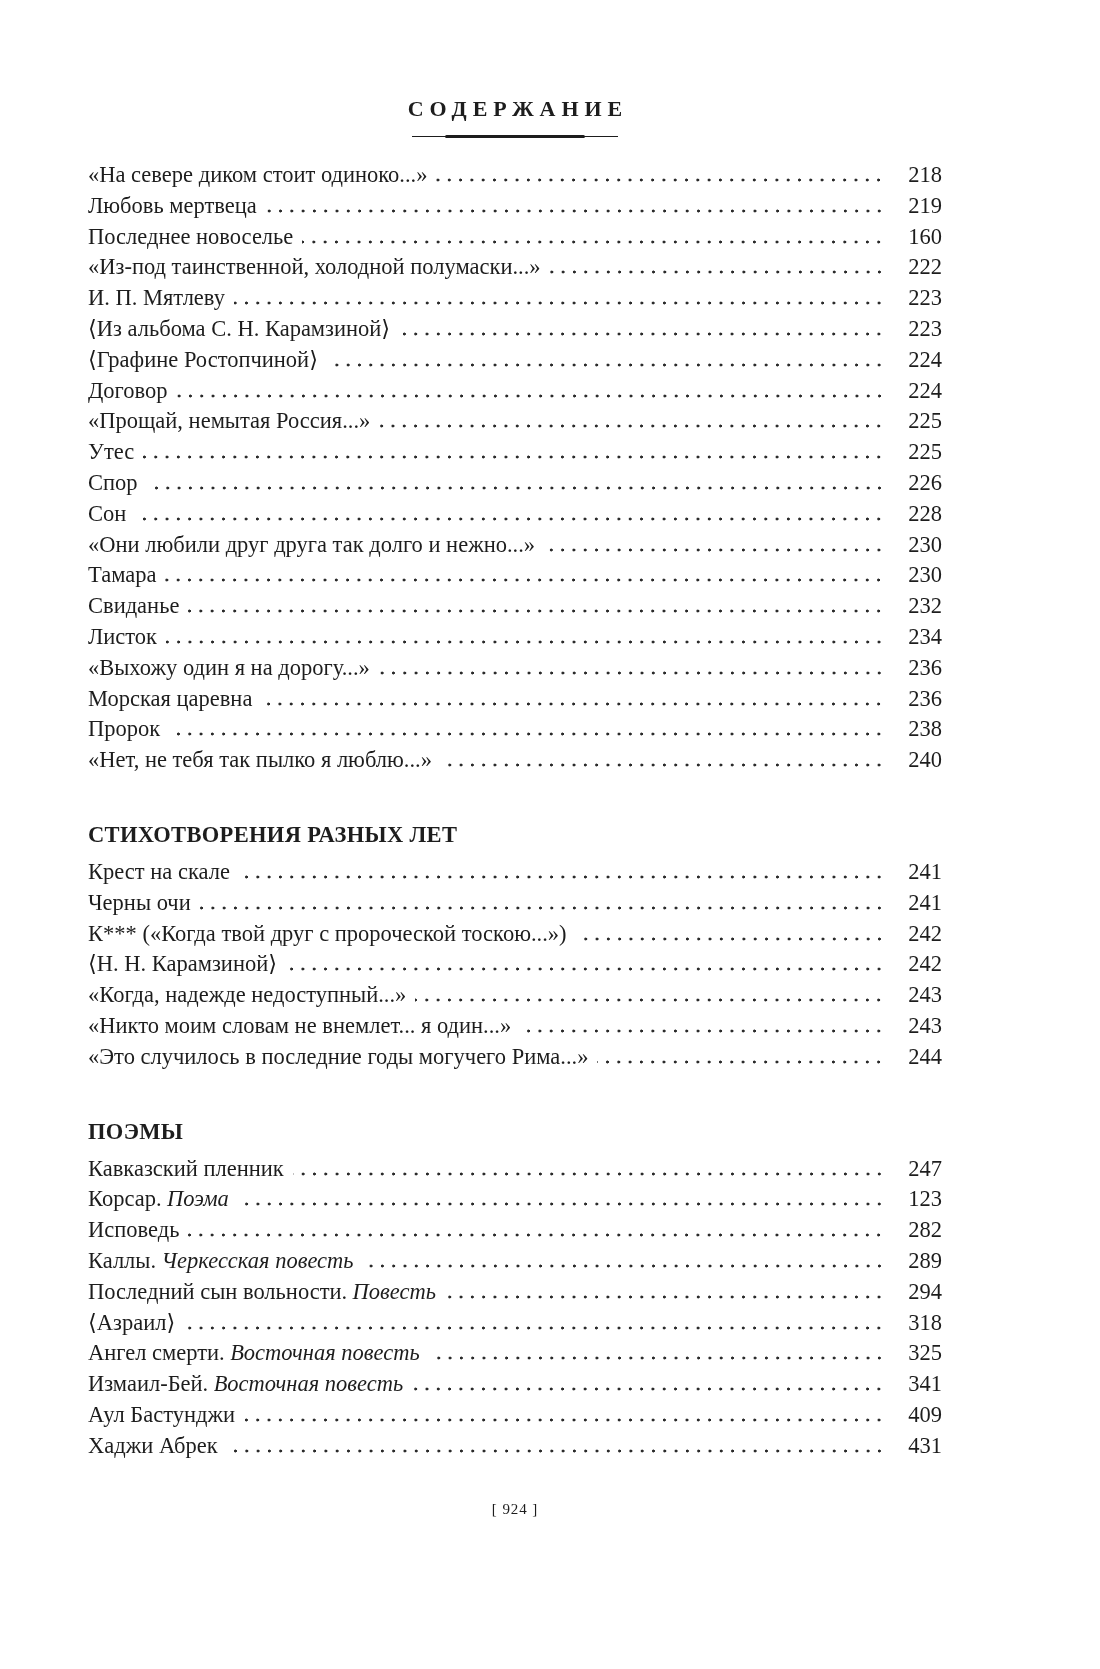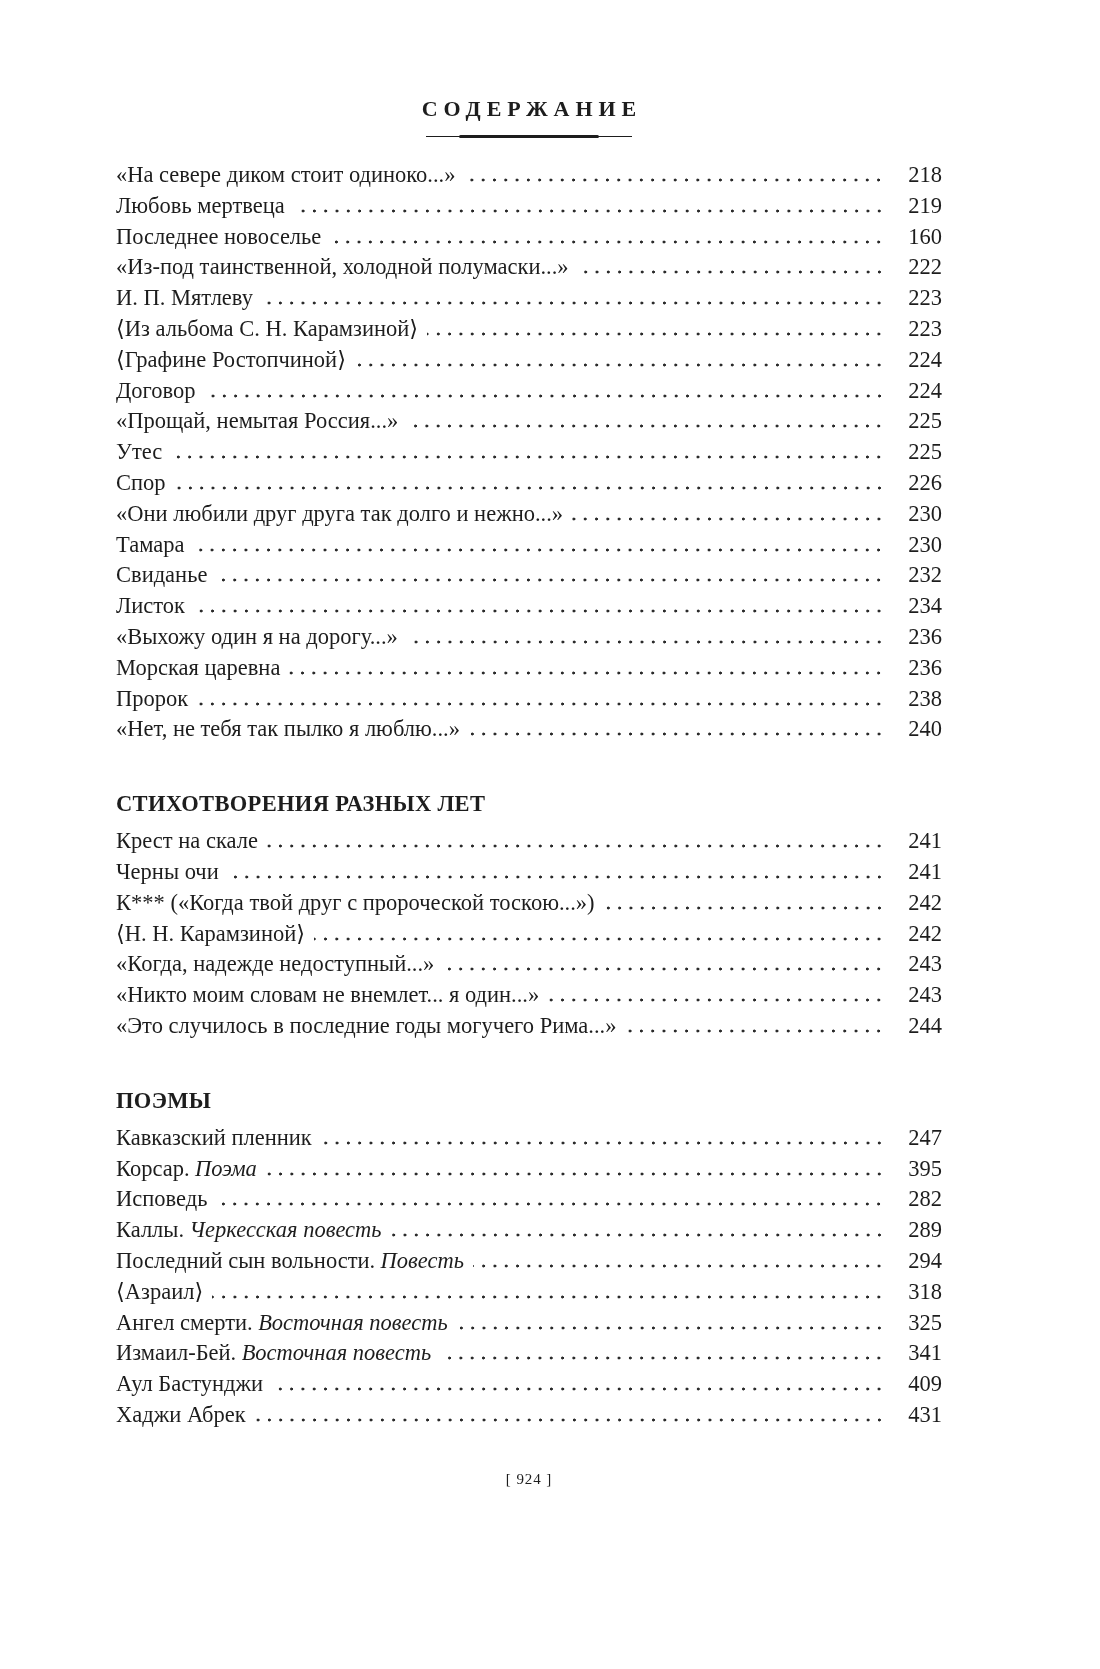--- a/index.html
+++ b/index.html
@@ -11,21 +11,21 @@
     width: 1100px;
     height: 1669px;
     font-family: "Liberation Serif", "DejaVu Serif", serif;
     color: #1d1d1d;
     overflow: hidden;
   }
   .page {
     box-sizing: border-box;
     width: 1100px;
     height: 1669px;
-    padding: 96px 158px 0 116px;
+    padding: 96px 158px 0 88px;
   }
   
   .toc-header { text-align: center; }
   .toc-header h1 {
     margin: 0;
     font-size: 22px;
     font-weight: 700;
     letter-spacing: 0.27em;
     text-indent: 0.27em; 
   }
@@ -159,20 +159,25 @@
           <span class="toc-title"><span>Утес</span></span>
           <span class="toc-dots"></span>
           <span class="toc-page">225</span>
         </div>
         <div class="toc-row">
           <span class="toc-title"><span>Спор</span></span>
           <span class="toc-dots"></span>
           <span class="toc-page">226</span>
         </div>
         <div class="toc-row">
+          <span class="toc-title"><span>Сон</span></span>
+          <span class="toc-dots"></span>
+          <span class="toc-page">228</span>
+        </div>
+        <div class="toc-row">
           <span class="toc-title"><span>«Они любили друг друга так долго и нежно...»</span></span>
           <span class="toc-dots"></span>
           <span class="toc-page">230</span>
         </div>
         <div class="toc-row">
           <span class="toc-title"><span>Тамара</span></span>
           <span class="toc-dots"></span>
           <span class="toc-page">230</span>
         </div>
         <div class="toc-row">
@@ -247,21 +252,21 @@
       <section class="toc-section">
         <h2 class="toc-heading">ПОЭМЫ</h2>
         <div class="toc-row">
           <span class="toc-title"><span>Кавказский пленник</span></span>
           <span class="toc-dots"></span>
           <span class="toc-page">247</span>
         </div>
         <div class="toc-row">
           <span class="toc-title"><span>Корсар.</span><i class="toc-italic">Поэма</i></span>
           <span class="toc-dots"></span>
-          <span class="toc-page">395</span>
+          <span class="toc-page">123</span>
         </div>
         <div class="toc-row">
           <span class="toc-title"><span>Исповедь</span></span>
           <span class="toc-dots"></span>
           <span class="toc-page">282</span>
         </div>
         <div class="toc-row">
           <span class="toc-title"><span>Каллы.</span><i class="toc-italic">Черкесская повесть</i></span>
           <span class="toc-dots"></span>
           <span class="toc-page">289</span>

